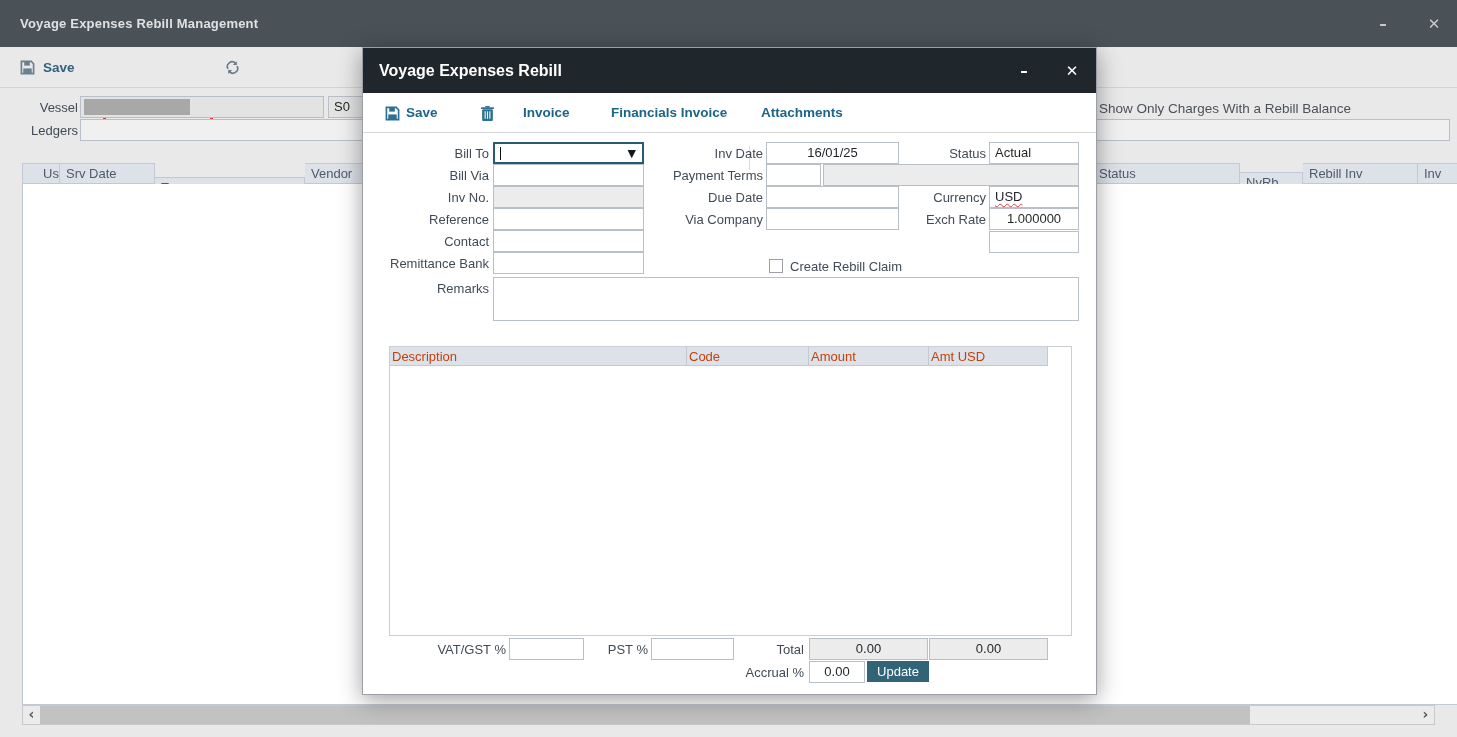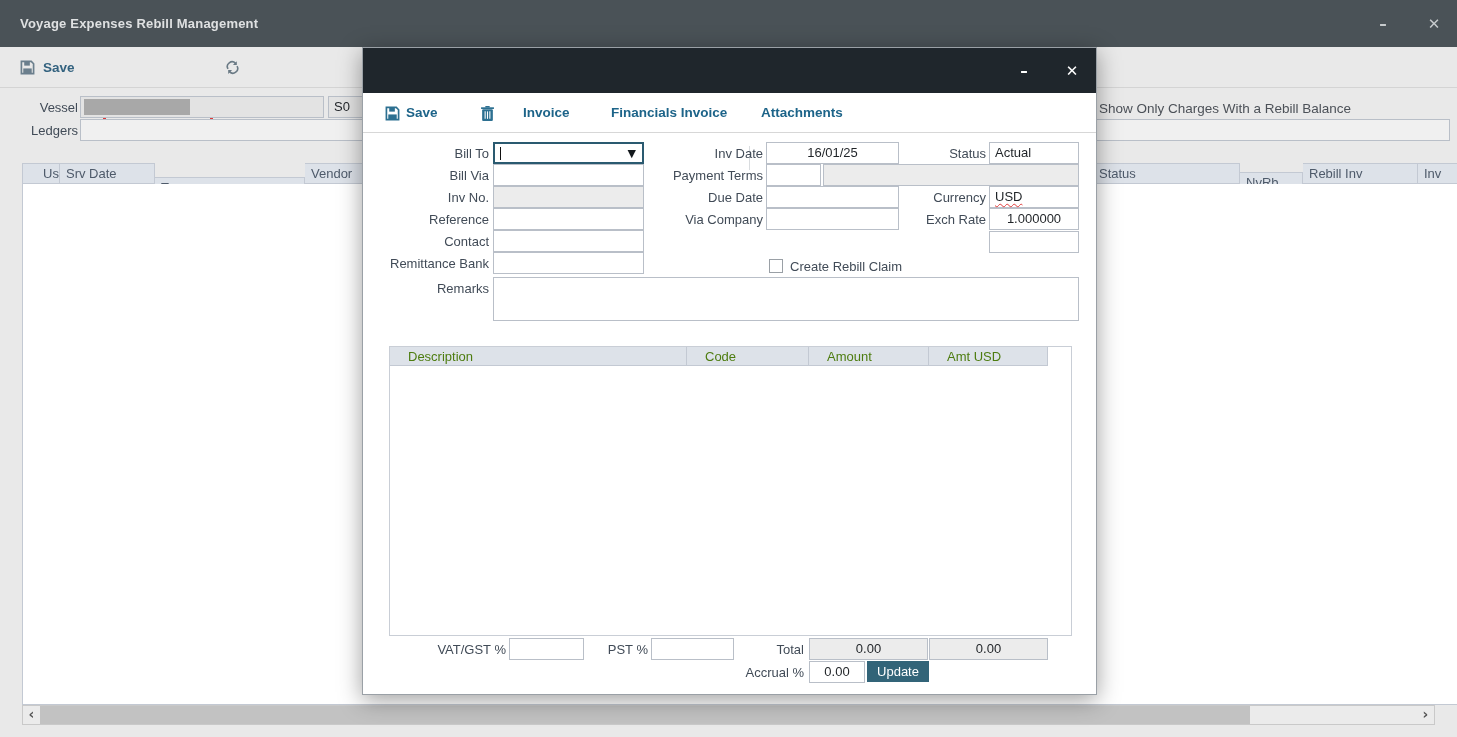--- a/index.html
+++ b/index.html
@@ -36,21 +36,21 @@
   .modal { left:362px; top:47px; width:735px; height:648px; background:#fff; border:1px solid #9aa0a6; box-shadow:0 5px 22px rgba(0,0,0,.38); z-index:10; }
   .modal-titlebar { left:0; top:0; width:733px; height:45px; background:#1f262c; }
   .modal-title { left:16px; top:0; height:45px; line-height:45px; color:#fff; font-size:16px; font-weight:bold; }
   .modal-toolbar { left:0; top:45px; width:733px; height:40px; background:#fff; border-bottom:1px solid #d7d7d7; }
   .m-link { color:#1d6489; font-weight:bold; font-size:13.5px; cursor:pointer; height:40px; line-height:40px; }
   .vsep { top:53px; width:1px; height:24px; background:#d9dcdf; }
   .focus-input { border:2px solid #2a5a70; }
   .caret { left:5px; top:3px; width:1px; height:13px; background:#111; }
   .dd-arrow { right:6px; top:1px; color:#13181c; font-size:11px; line-height:18px; font-family:"DejaVu Sans",sans-serif; }
   .squiggle { text-decoration:underline; text-decoration-style:wavy; text-decoration-color:#e03c3c; text-decoration-thickness:1px; text-underline-offset:2px; }
-  .m-hdr-cell { background:#dde2e9; border-bottom:1px solid #c3c9d3; border-right:1px solid #c3c9d3; color:#4d7c0f; height:19px; line-height:19px; padding-left:18px; overflow:hidden; white-space:nowrap; }
+  .m-hdr-cell { background:#dde2e9; border-bottom:1px solid #c3c9d3; border-right:1px solid #c3c9d3; color:#c2410c; height:19px; line-height:19px; padding-left:2px; overflow:hidden; white-space:nowrap; }
   .checkbox { width:14px; height:14px; border:1px solid #9aa0a6; background:#fff; cursor:pointer; }
   .btn-update { background:#326478; color:#fff; text-align:center; height:21px; line-height:21px; font-size:13px; cursor:pointer; }
   .num { text-align:center; }
   svg { display:block; }
 </style>
 </head>
 <body>
 
 <div class="screen">
 
@@ -104,20 +104,21 @@
 
   <div class="abs hscroll">
     <span class="abs harrow" style="left:0;">‹</span>
     <div class="abs hthumb"></div>
     <span class="abs harrow" style="right:0;">›</span>
   </div>
 
   <div class="abs modal">
 
     <div class="abs modal-titlebar">
+      <span class="abs modal-title">Voyage Expenses Rebill</span>
       <span class="abs winbtn" style="left:648px; top:10px; color:#fff;">–</span>
       <span class="abs winbtn" style="left:696px; top:10px; color:#fff;">✕</span>
     </div>
 
     <div class="abs modal-toolbar">
       <span class="abs" style="left:22px; top:13px;">
         <svg width="15" height="15" viewBox="0 0 16 16">
           <path d="M1.5 1.5 H12 L14.5 4 V14.5 H1.5 Z" fill="none" stroke="#2d7091" stroke-width="1.8"></path>
           <rect x="4.5" y="1.5" width="6" height="4.5" fill="#2d7091"></rect>
           <rect x="3.5" y="9" width="9" height="5.5" fill="#2d7091"></rect>

